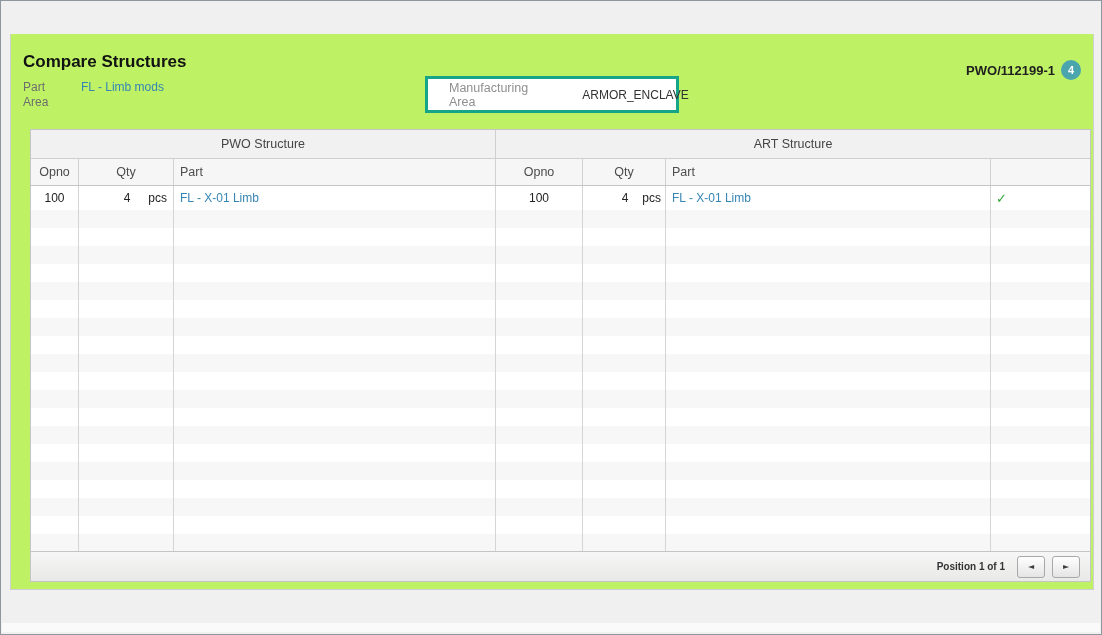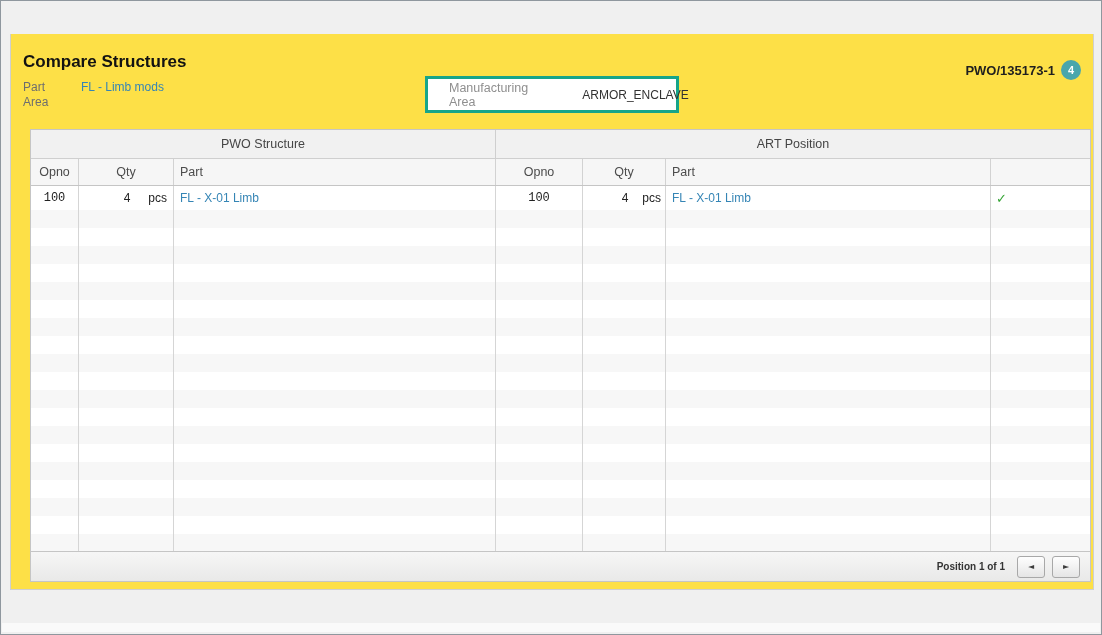--- a/index.html
+++ b/index.html
@@ -16,21 +16,21 @@
   }
   .titlebar-text { margin-left:14px; font-size:12.5px; color:#3f3f3f; }
   .close-btn {
     position:absolute; right:11px; top:7px; width:20px; height:20px;
     display:flex; align-items:center; justify-content:center;
     font-size:16px; color:#555; cursor:pointer;
   }
   
   .panel {
     position:absolute; left:9px; top:33px; width:1084px; height:556px;
-    box-sizing:border-box; background:#fde047; border:1px solid #cfcfcf; border-top:none;
+    box-sizing:border-box; background:#bef264; border:1px solid #cfcfcf; border-top:none;
   }
   .heading { position:absolute; left:12px; top:18px; font-size:17px; font-weight:bold; color:#121212; }
   .part-block { position:absolute; left:12px; top:46px; font-size:12px; color:#6e6e6e; line-height:15px; }
   .part-link { position:absolute; left:70px; top:46px; font-size:12px; color:#3585b5; cursor:pointer; text-decoration:none; }
   .mfg-box {
     position:absolute; left:414px; top:42px; width:254px; height:37px; box-sizing:border-box;
     border:3px solid #17a589; background:#fff;
     display:flex; align-items:center; padding-left:21px; gap:8px;
   }
   .mfg-label { font-size:12.5px; color:#8f8f8f; }
@@ -62,21 +62,21 @@
   .colhdr.center { justify-content:center; }
   .colhdr.left { padding-left:6px; }
   .gbody { height:365px; }
   .bcol { border-right:1px solid #d5d5d5; box-sizing:border-box; display:flex; flex-direction:column; min-width:0; }
   .bcol:last-child { border-right:none; }
   .cell {
     height:24px; flex:0 0 24px; display:flex; align-items:center;
     font-size:12px; color:#222; background:#fff; white-space:nowrap; overflow:hidden;
   }
   .stripes { flex:1 1 auto; background:repeating-linear-gradient(to bottom, #f7f7f7 0 18px, #ffffff 18px 36px); }
-  .cell.center { justify-content:center;font-family:Liberation Mono, monospace; }
+  .cell.center { justify-content:center; }
   .cell.qty { justify-content:flex-end; padding-right:6px; gap:18px; }
   .cell.qty.narrow { padding-right:4px; gap:14px; }
   .cell.part { padding-left:6px; }
   .cell-link { color:#3585b5; cursor:pointer; text-decoration:none; }
   .cell.check {
     padding-left:5px; color:#35a535; font-size:13px; font-weight:bold;
     font-family:"DejaVu Sans", sans-serif;
   }
   .gfooter {
     height:30px; box-sizing:border-box; border-top:1px solid #c5c5c5;
@@ -108,29 +108,29 @@
       <div>Area</div>
     </div>
     <a class="part-link">FL - Limb mods</a>
 
     <div class="mfg-box">
       <span class="mfg-label">Manufacturing Area</span>
       <span class="mfg-value">ARMOR_ENCLAVE</span>
     </div>
 
     <div class="pwo-ref">
-      <span class="pwo-ref-text">PWO/135173-1</span>
+      <span class="pwo-ref-text">PWO/112199-1</span>
       <span class="badge">4</span>
     </div>
 
     <div class="grid">
 
       <div class="group-row">
         <div class="group-cell first">PWO Structure</div>
-        <div class="group-cell">ART Position</div>
+        <div class="group-cell">ART Structure</div>
       </div>
 
       <div class="cols7 colhdr-row">
         <div class="colhdr center">Opno</div>
         <div class="colhdr center">Qty</div>
         <div class="colhdr left">Part</div>
         <div class="colhdr center">Opno</div>
         <div class="colhdr center">Qty</div>
         <div class="colhdr left">Part</div>
         <div class="colhdr"></div>

